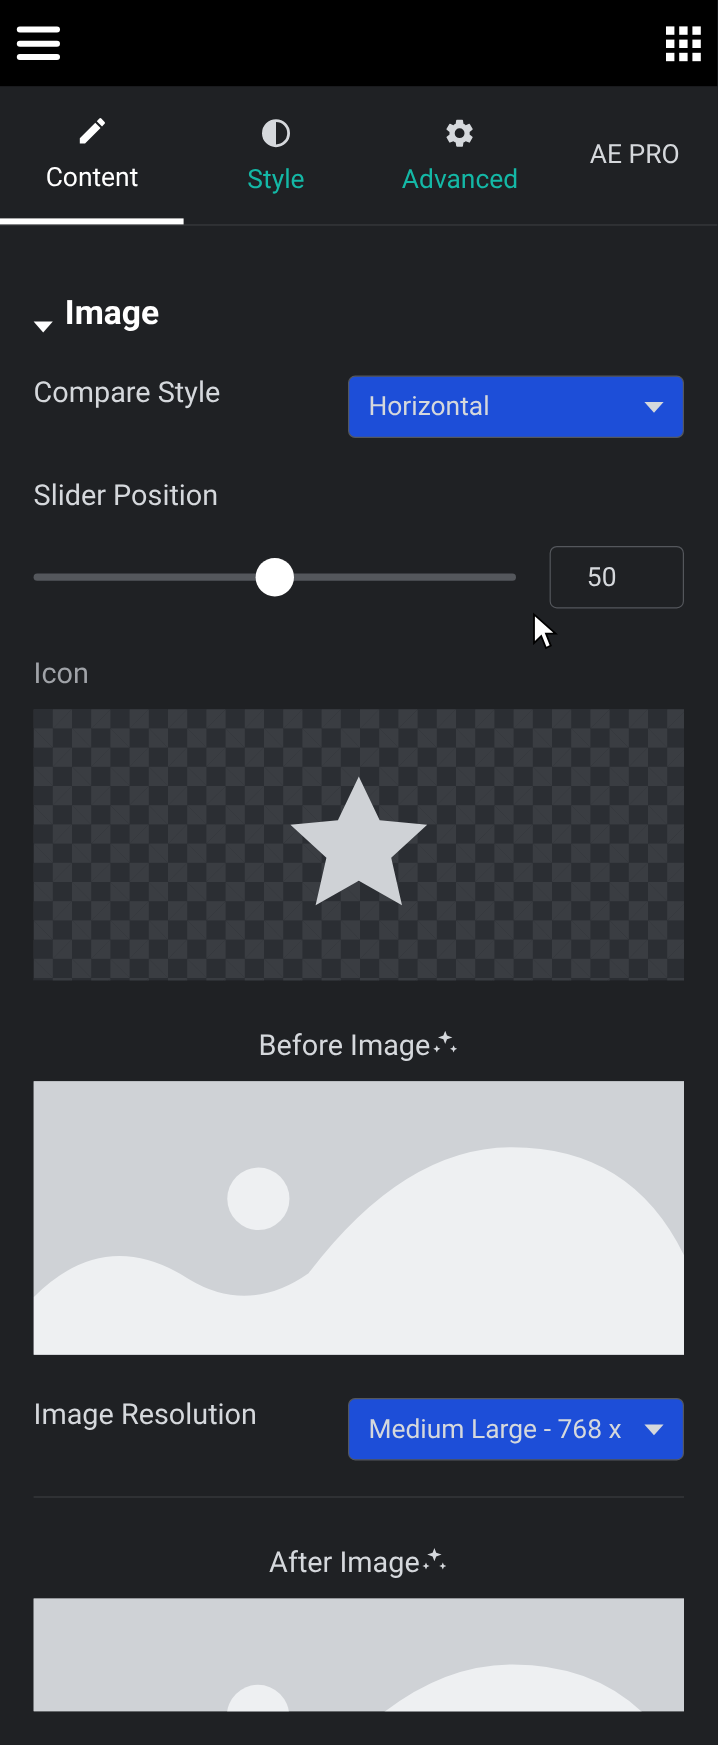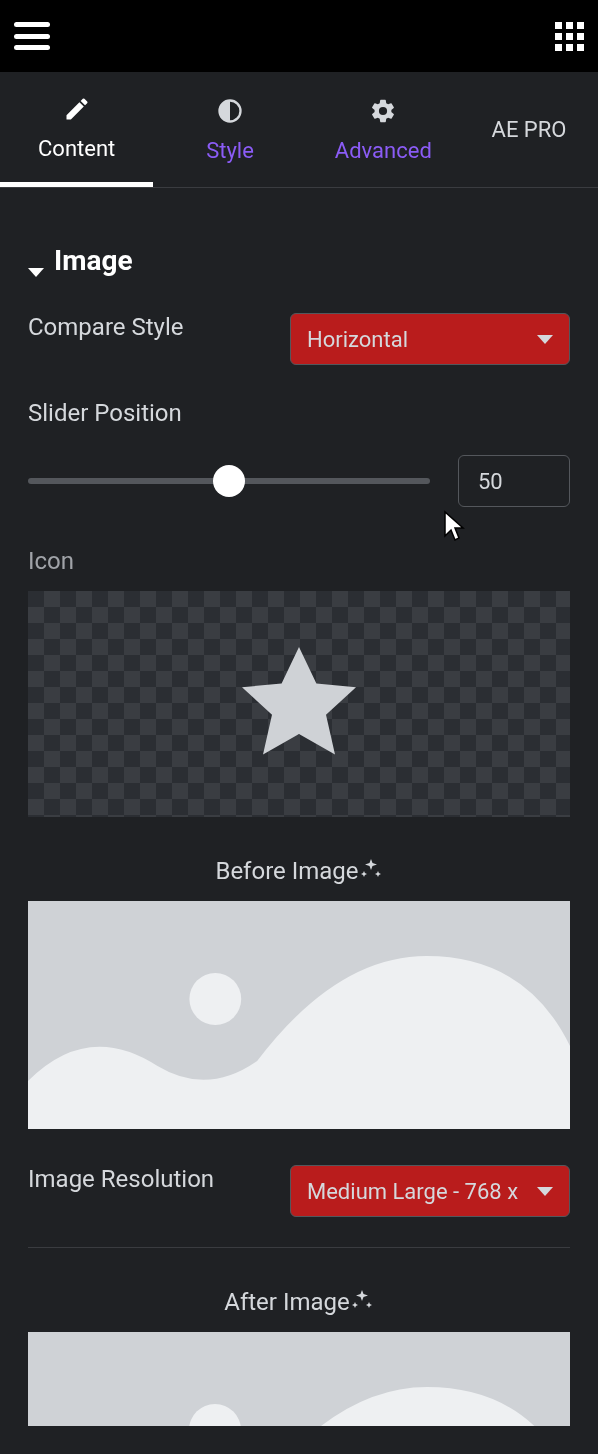--- a/index.html
+++ b/index.html
@@ -61,21 +61,21 @@
   height: 116px;
 }
 .tab {
   flex: 1;
   display: flex;
   flex-direction: column;
   align-items: center;
   justify-content: center;
   gap: 12px;
   cursor: pointer;
-  color: #8b5cf6;
+  color: #14b8a6;
   font-size: 22px;
 }
 .tab.active {
   border-bottom: 5px solid #fff;
   color: #fff;
 }
 .tab .icon {
   height: 30px;
   display: flex;
   align-items: center;
@@ -116,21 +116,21 @@
   justify-content: space-between;
   margin-bottom: 34px;
 }
 .control-label {
   font-size: 24px;
   color: #d5d8dc;
 }
 .select {
   width: 280px;
   height: 52px;
-  background: #b91c1c;
+  background: #1d4ed8;
   border: 1px solid #54575c;
   border-radius: 6px;
   display: flex;
   align-items: center;
   justify-content: space-between;
   padding: 0 16px;
   color: #d5d8dc;
   font-size: 22px;
   cursor: pointer;
 }
@@ -168,21 +168,21 @@
 }
 .num-input {
   width: 112px;
   height: 52px;
   background: #1f2124;
   border: 1px solid #54575c;
   border-radius: 6px;
   color: #d5d8dc;
   font-size: 22px;
   text-align: left;
-  padding: 0 19px;
+  padding: 0 30px;
 }
 .sublabel {
   font-size: 24px;
   color: #a0a3a8;
   margin-bottom: 16px;
 }
 .checker {
   width: 100%;
   height: 226px;
   background-color: #2b2e33;

